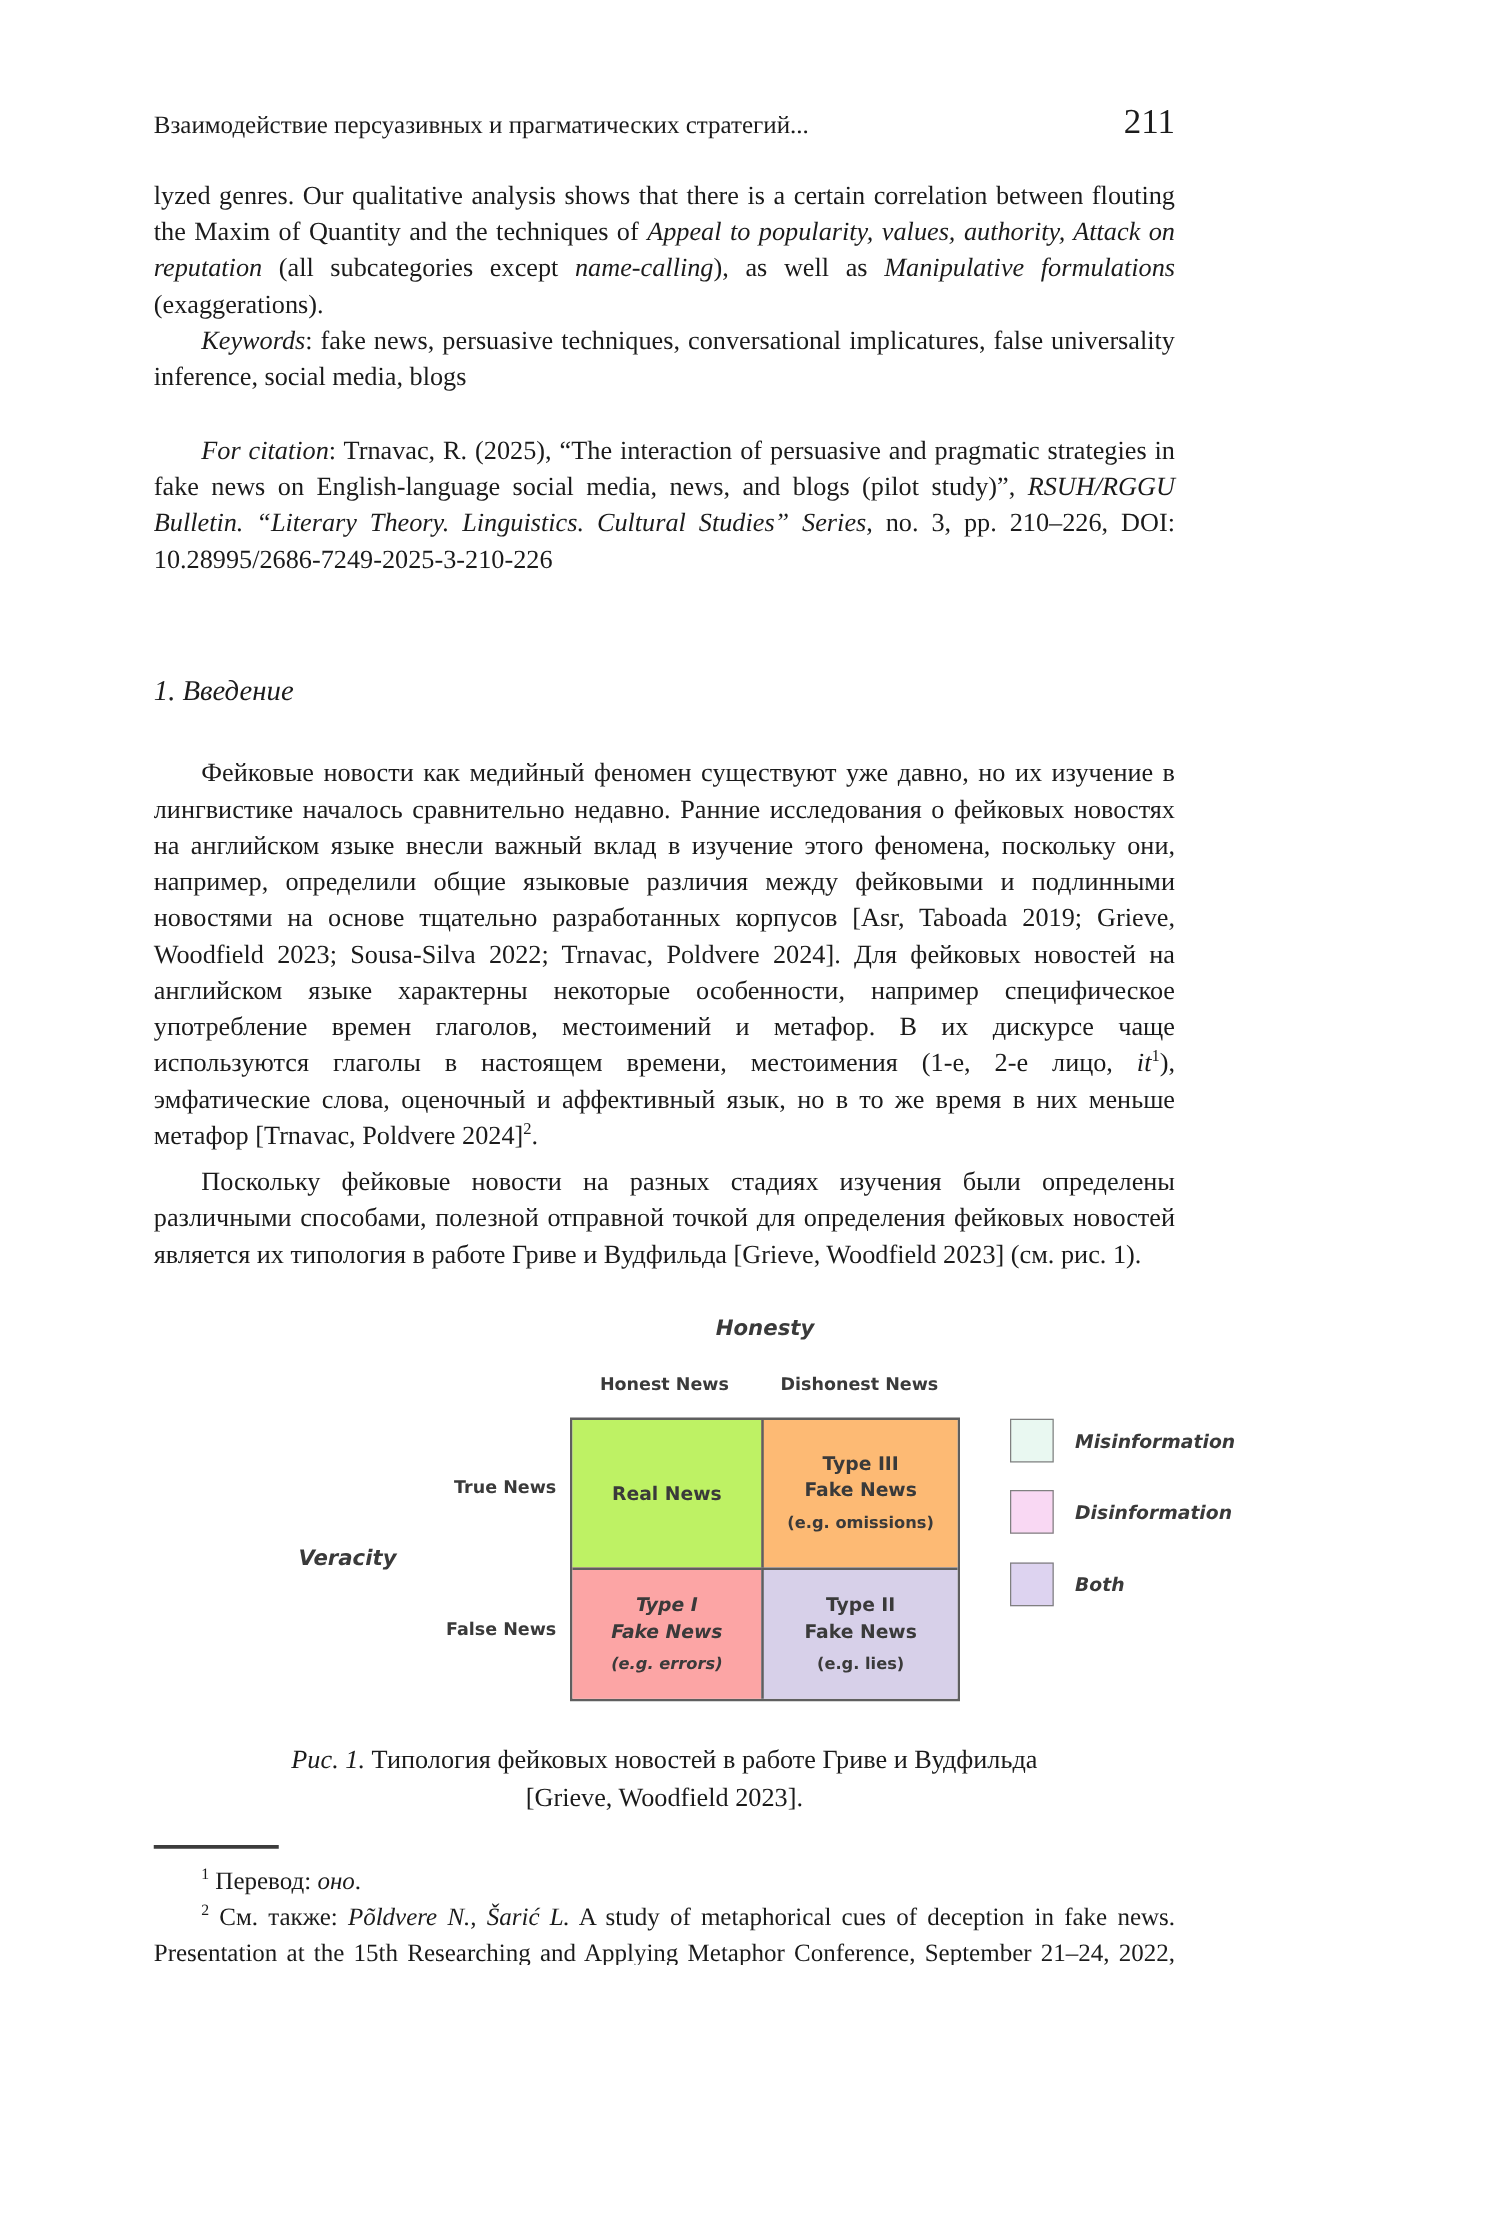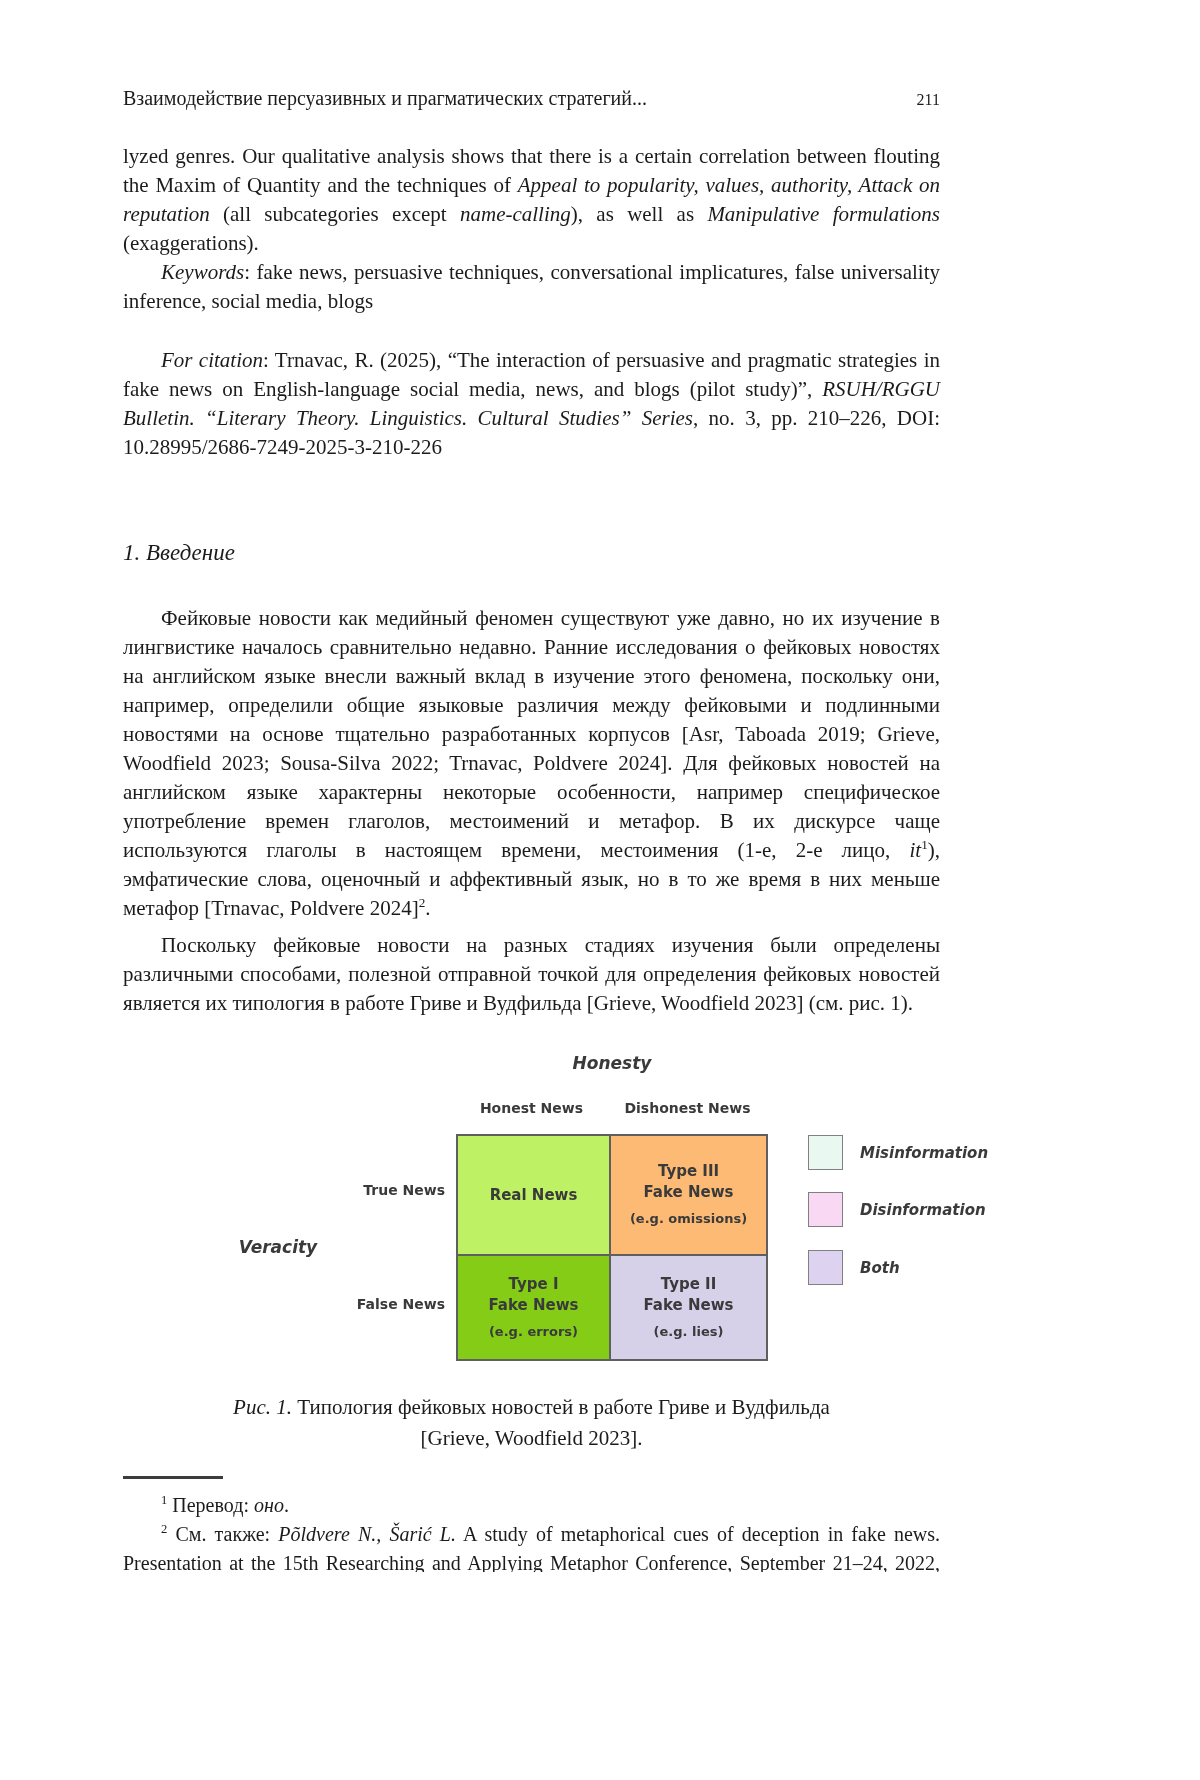--- a/index.html
+++ b/index.html
@@ -15,21 +15,21 @@
     overflow: hidden;
   }
   
   .running-head-row {
     display: flex;
     justify-content: space-between;
     align-items: baseline;
     line-height: 28px;
   }
   .running-head { font-size: 20px; }
-  .page-number { font-size: 16px; }
+  .page-number { font-size: 28px; }
 
   
   .para {
     font-size: 21px;
     line-height: 29px;
     text-align: justify;
   }
   .indent { text-indent: 38px; }
   .para-abstract { margin-top: 28px; }
   .para-citation { margin-top: 30px; }
@@ -134,21 +134,21 @@
 
     <div class="matrix">
       <div class="cell tl" style="background-color: #bef264;">
         <div>Real News</div>
       </div>
       <div class="cell tr" style="background-color: #fdba74;">
         <div>Type III</div>
         <div>Fake News</div>
         <div class="example">(e.g. omissions)</div>
       </div>
-      <div class="cell bl" style="background-color: #84cc16;">
+      <div class="cell bl" style="background-color: #fca5a5; font-style: italic;">
         <div>Type I</div>
         <div>Fake News</div>
         <div class="example">(e.g. errors)</div>
       </div>
       <div class="cell br" style="background-color: rgb(215, 208, 233);">
         <div>Type II</div>
         <div>Fake News</div>
         <div class="example">(e.g. lies)</div>
       </div>
     </div>

